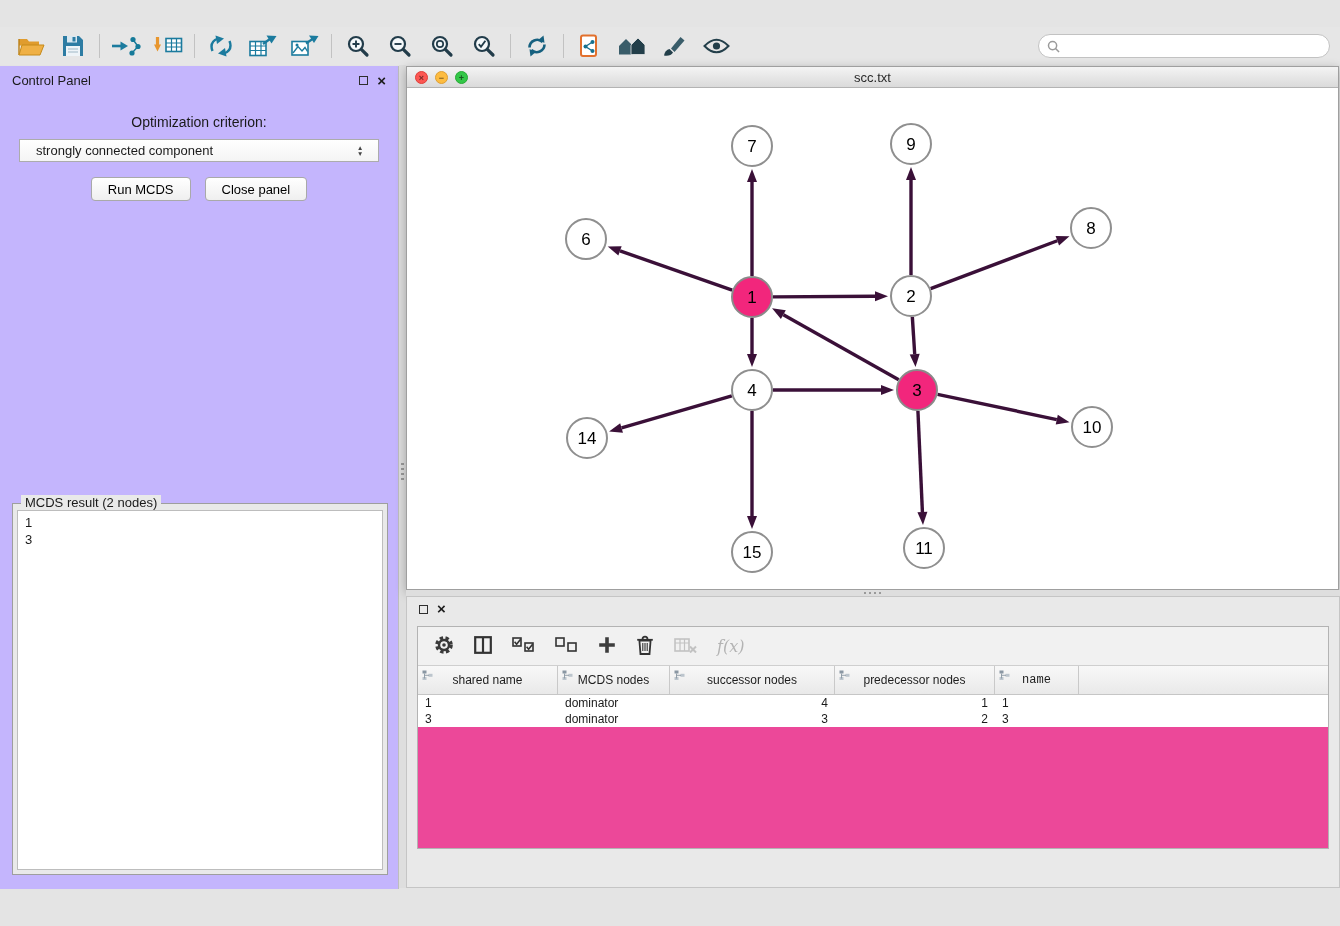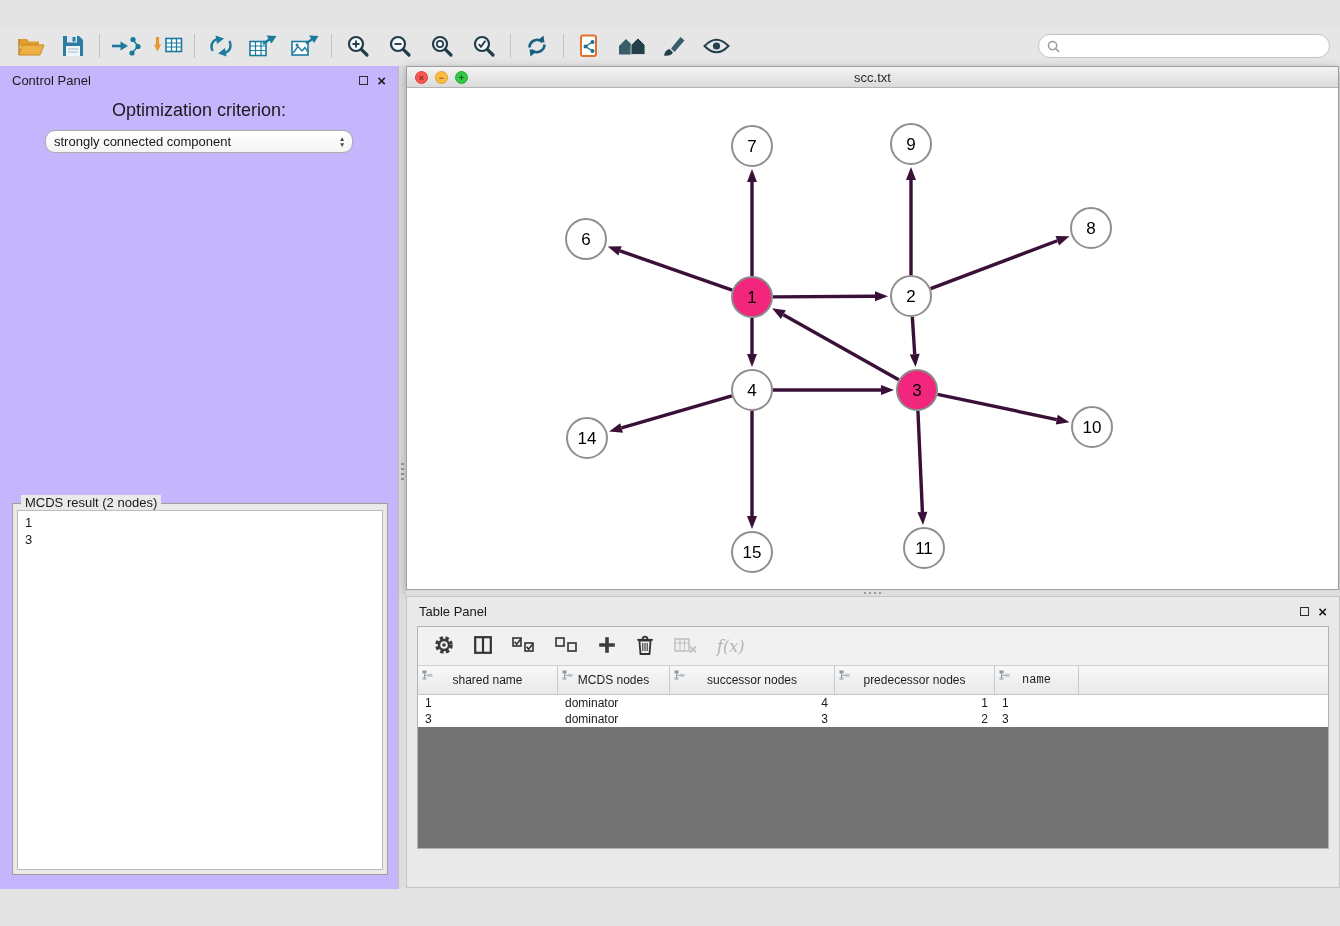--- a/index.html
+++ b/index.html
@@ -33,24 +33,24 @@
   .float-box { display:inline-block; width:9px; height:9px; border:1.5px solid #2e2e2e; }
   .close-x { font-weight:bold; font-size:15px; color:#1c1c1c; line-height:10px; }
 
   .seg-tabs { display:flex; justify-content:center; margin-top:8px; }
   .seg-tab { font-size:13px; padding:4px 13px; background:linear-gradient(#ffffff,#f1f1f1);
     border:1px solid #ababab; border-right:none; color:#1a1a1a; cursor:default; }
   .seg-tab:first-child { border-radius:4px 0 0 4px; }
   .seg-tab:last-child { border-right:1px solid #ababab; border-radius:0 4px 4px 0; }
   .seg-tab.active { background:#d4d4d4; color:#9d9d9d; }
 
-  .opt-label { text-align:center; margin-top:8px; font-size:18px; }
-  .criterion { width:308px; margin:9px auto 0 auto; height:23px; border:1px solid #acacac;
-    border-radius:10px; background:linear-gradient(#ffffff,#f4f4f4); display:flex;
-    align-items:center; padding:0 8px; font-size:13px; }
+  .opt-label { text-align:center; margin-top:22px; font-size:14px; }
+  .criterion { width:360px; margin:9px auto 0 auto; height:23px; border:1px solid #acacac;
+    border-radius:0; background:linear-gradient(#ffffff,#f4f4f4); display:flex;
+    align-items:center; padding:0 16px; font-size:13px; }
   .criterion .stepper { margin-left:auto; display:flex; flex-direction:column; line-height:6px;
     font-size:7.5px; color:#444; text-align:center; }
   .cp-buttons { display:flex; justify-content:center; gap:14px; margin-top:15px; }
   .btn { height:24px; padding:0 16px; border:1px solid #a9a9a9; border-radius:4px;
     background:linear-gradient(#ffffff,#efefef); font-size:13px; font-family:"Liberation Sans",sans-serif; }
 
   .result-box { position:absolute; left:12px; right:10px; top:437px; bottom:14px;
     border:1px solid #9e9e9e; background:#e9e9e9; padding:6px 4px 4px 4px; }
   .result-legend { position:absolute; top:-9px; left:8px; background:#e9e9e9;
     padding:0 4px; font-size:13px; }
@@ -78,21 +78,21 @@
   .light.yellow { background:#fdbc40; border:1px solid #de9f34; }
   .light.green { background:#33c748; border:1px solid #27aa35; }
   .net-canvas { position:absolute; top:22px; left:0; right:0; bottom:0; background:#fff; }
   .net-canvas svg { display:block; }
   .net-canvas text { font-family:"Liberation Sans",sans-serif; }
 
   
   .table-panel { position:absolute; left:406px; top:596px; width:934px; height:292px;
     background:#e9e9e9; border:1px solid #c5c5c5; }
   .tp-box { position:absolute; left:10px; right:10px; top:29px; height:223px;
-    border:1px solid #b3b3b3; background:#737373; overflow:hidden; }
+    border:1px solid #b3b3b3; background:#ec4899; overflow:hidden; }
   .tp-toolbar { height:38px; background:#f1f1f1; display:flex; align-items:center;
     gap:20px; padding:0 16px; }
   .fx { font-family:"DejaVu Serif", serif; font-style:italic; color:#b3b3b3; font-size:16px; }
   .tbl-header { display:flex; background:linear-gradient(#f8f8f8,#e9e9e9);
     border-top:1px solid #cfcfcf; border-bottom:1px solid #c6c6c6; height:30px; }
   .th { position:relative; border-right:1px solid #c9c9c9; font-size:12px; color:#1d1d1d;
     display:flex; align-items:center; justify-content:center; }
   .th svg { position:absolute; left:4px; top:4px; }
   .tbl-body { background:#fff; }
   .tr { display:flex; height:16px; align-items:center; }
@@ -260,20 +260,24 @@
         <span class="close-x">×</span>
       </span>
     </div>
     <div class="opt-label">Optimization criterion:</div>
     <div class="criterion">
       <span>strongly connected component</span>
       <span class="stepper">
         <span>▴</span>
           <span>▾</span>
       </span>
+    </div>
+    <div class="cp-buttons">
+      <button class="btn">Run MCDS</button>
+      <button class="btn">Close panel</button>
     </div>
     <div class="result-box">
       <span class="result-legend">MCDS result (2 nodes)</span>
       <div class="result-inner" id="result-lines">
           <div>1</div>
           <div>3</div>
         </div>
     </div>
   </div>
 
@@ -369,21 +373,20 @@
         </svg>
     </div>
   </div>
 
   <div class="h-divider">
       <div class="dots"></div>
     </div>
 
   <div class="table-panel">
     <div class="panel-header">
-      <span class="ph-title">Table Panel</span>
       <span class="ph-icons">
         <span class="float-box"></span>
         <span class="close-x">×</span>
       </span>
     </div>
     <div class="tp-box">
       <div class="tp-toolbar">
         <span>
           <svg width="20" height="20" viewBox="0 0 20 20">
             <circle cx="10" cy="10" r="6.5" fill="none" stroke="#3a3a3a" stroke-width="4.6" stroke-dasharray="3 2.2"></circle>

